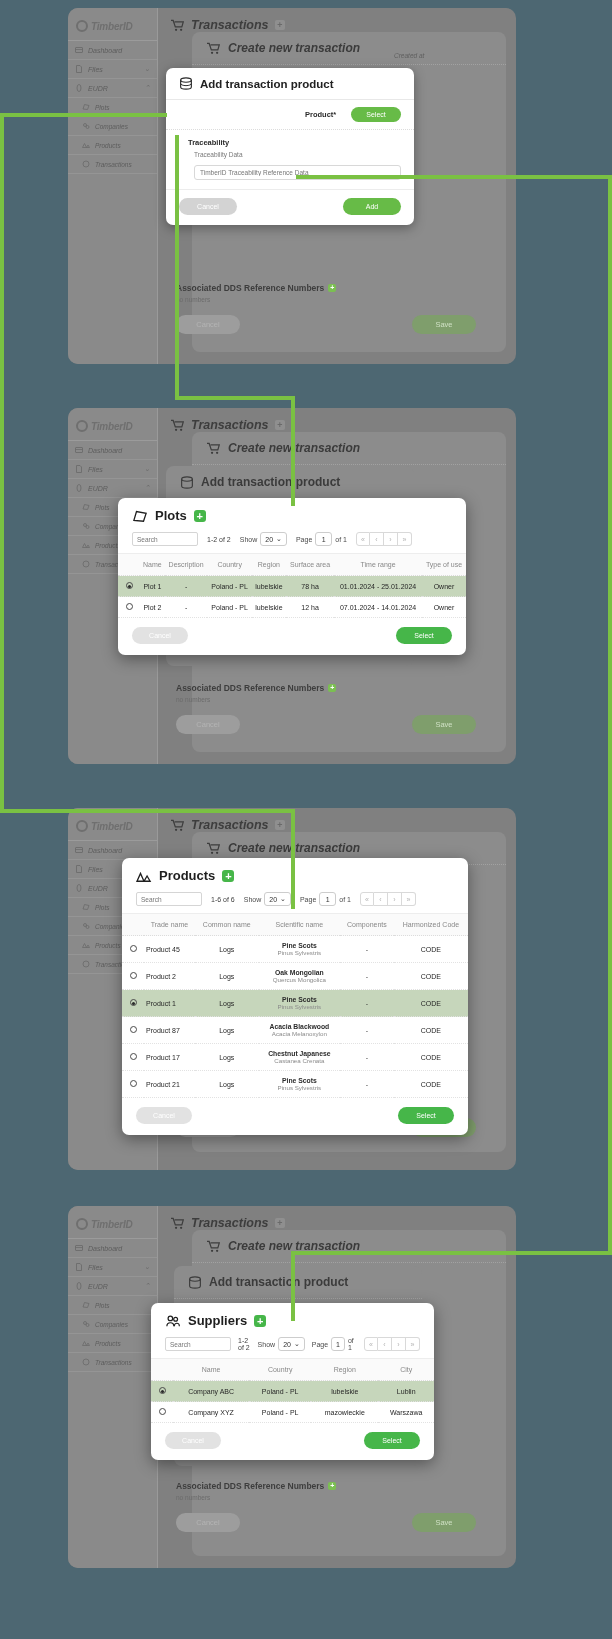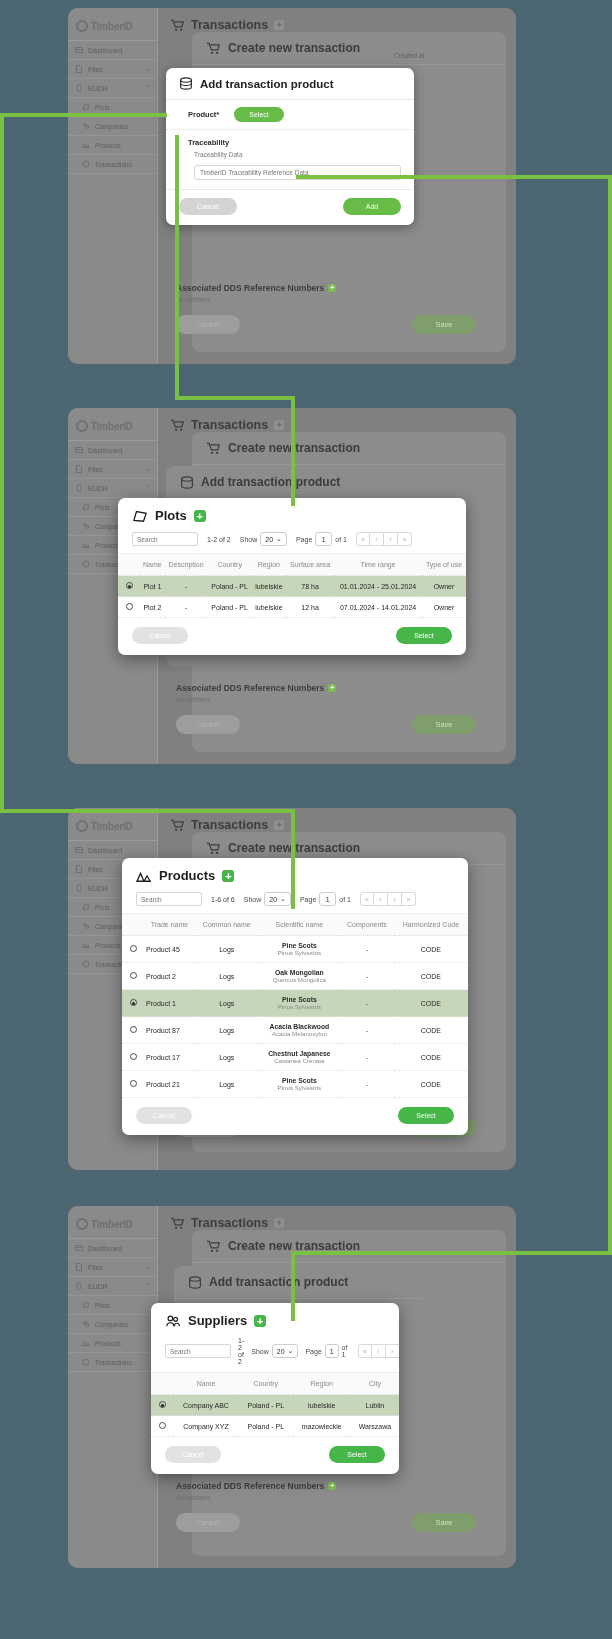--- a/index.html
+++ b/index.html
@@ -16,21 +16,21 @@
 
   
   .panel {
     position: absolute;
     left: 68px; width: 448px;
     background: #808080;
     border-radius: 10px;
     overflow: hidden;
     z-index: 5;
   }
-  .panel-inner { position: relative; width: 100%; height: 100%; display: flex; }
+  .panel-inner { position: relative; width: 100%; height: 100%; display: flex; font-style: italic; }
 
   .sidebar {
     width: 90px; flex: 0 0 90px;
     background: #8a8a8a;
     border-right: 1px solid #9a9a9a;
     padding-top: 6px;
   }
   .brand {
     display: flex; align-items: center; gap: 3px;
     padding: 6px 8px 8px 8px;
@@ -114,20 +114,21 @@
     padding: 9px 13px; border-bottom: 1px solid #e8e8e8;
   }
   .atp-head .t { font-size: 11.5px; font-weight: bold; color: #222; }
   .ico-db { width: 14px; height: 13px; }
   .ico-db svg { width: 14px; height: 13px; display: block; }
 
   .atp-row {
     display: flex; align-items: center; gap: 8px;
     padding: 7px 13px 7px 22px;
     border-bottom: 1px dotted #dcdcdc;
+    justify-content: flex-end;
   }
   .atp-label { font-size: 7.5px; font-weight: bold; color: #2b2b2b; width: 38px; }
   .btn-sel {
     background: #67bb47; color: #fff; border: none; border-radius: 11px;
     font-size: 7px; padding: 4px 0; width: 50px; text-align: center;
     cursor: pointer;
   }
   .trace-block { padding: 8px 13px 9px 22px; border-bottom: 1px solid #ececec; }
   .trace-h { font-size: 7.5px; font-weight: bold; color: #2b2b2b; }
   .trace-sub { font-size: 6.5px; color: #777; margin: 4px 0 3px 6px; }
@@ -915,21 +916,21 @@
       <span class="ico-db">
           <svg viewBox="0 0 18 17">
             <ellipse cx="9" cy="4" rx="7" ry="2.8" fill="none" stroke="#3b3b3b" stroke-width="1.5"></ellipse>
             <path d="M2 4v9c0 1.5 3 2.8 7 2.8s7-1.3 7-2.8V4" fill="none" stroke="#3b3b3b" stroke-width="1.5"></path>
           </svg>
         </span>
       <span>Add transaction product</span>
     </div>
   </div>
 
-  <div class="picker" style="left:151px; top:1303px; width:248px;">
+  <div class="picker" style="left:151px; top:1303px; width:283px;">
     <div class="pk-head">
       <span class="pk-ico">
           <svg viewBox="0 0 18 16">
             <circle cx="6" cy="5" r="2.6" fill="none" stroke="#1f1f1f" stroke-width="1.4"></circle>
             <circle cx="12" cy="6" r="2.2" fill="none" stroke="#1f1f1f" stroke-width="1.4"></circle>
             <path d="M2 14c0-2.6 1.8-4 4-4s4 1.4 4 4" fill="none" stroke="#1f1f1f" stroke-width="1.4"></path>
             <path d="M10.5 14c0-2.2 1.2-3.4 3-3.4s2.8 1.2 2.8 3.4" fill="none" stroke="#1f1f1f" stroke-width="1.3"></path>
           </svg>
         </span>
       <span class="pk-title">Suppliers</span>

